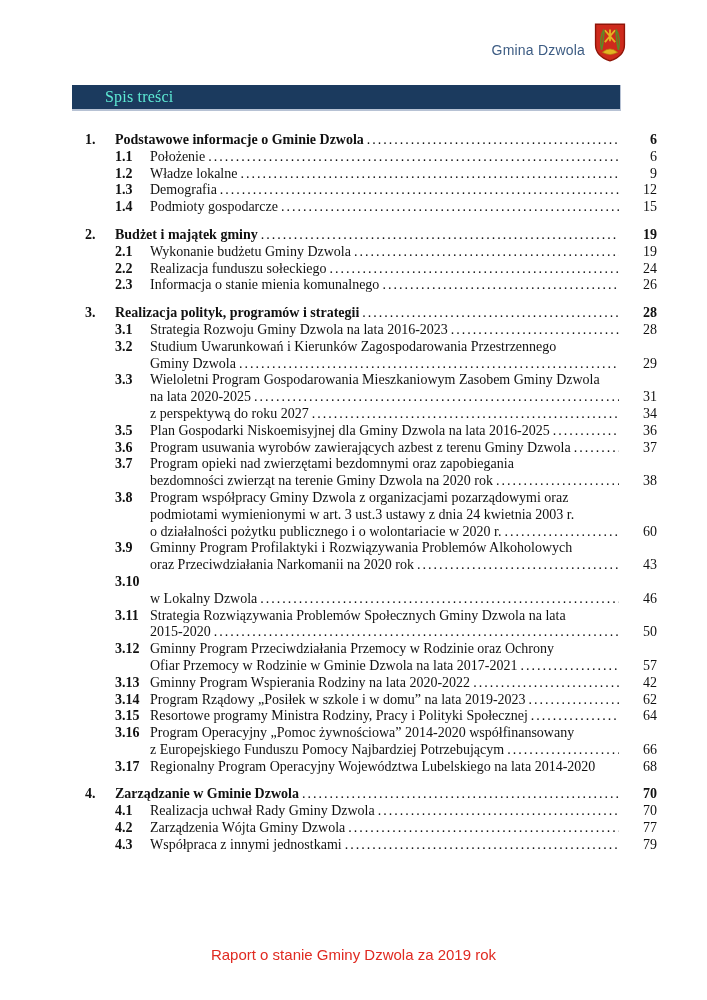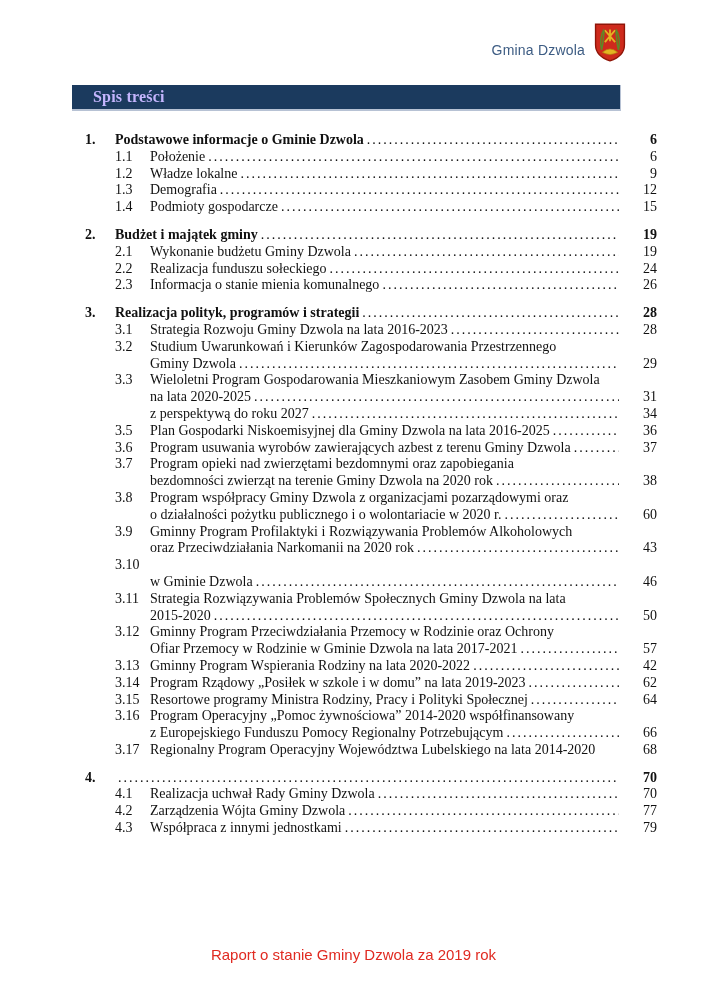--- a/index.html
+++ b/index.html
@@ -27,35 +27,35 @@
   
   .title-bar {
     position: absolute; left: 72px; top: 85px;
     width: 548px; height: 24px;
     background: #1b3a5e;
     border-bottom: 2px solid #b7c2d4;
     border-right: 1px solid #b7c2d4;
     display: flex; align-items: center;
   }
   .title-bar .title-text {
-    color: #c4b5fd; font-weight: bold; font-size: 16px;
-    padding-left: 21px; letter-spacing: .2px;
+    color: #5eead4; font-weight: normal; font-size: 16px;
+    padding-left: 33px; letter-spacing: .2px;
   }
 
   
   .toc {
     position: absolute; top: 132px; left: 85px; right: 50px;
     font-size: 14px; line-height: 16.8px;
   }
   .sec + .sec { margin-top: 11px; }
   .line { display: flex; align-items: baseline; }
   .line.bold { font-weight: bold; }
   .num { flex: none; }
   .num.l1 { width: 30px; }
-  .num.l2 { margin-left: 30px; width: 35px; font-weight: normal; }
+  .num.l2 { margin-left: 30px; width: 35px; font-weight: bold; }
   .txt { flex: 0 1 auto; white-space: nowrap; overflow: hidden; }
   .leader {
     flex: 1 1 0; overflow: hidden; white-space: nowrap;
     letter-spacing: 2px; padding: 0 3px 0 3px;
     font-weight: normal; color: #111;
   }
   .pagecol { flex: none; width: 38px; text-align: right; }
 
   
   .footer {
@@ -212,20 +212,26 @@
           <span class="pagecol">38</span>
         </div>
         <div class="line">
           <span class="num l2">3.8</span>
           <span class="txt">Program współpracy Gminy Dzwola z organizacjami pozarządowymi oraz</span>
           <span class="leader"></span>
           <span class="pagecol"></span>
         </div>
         <div class="line">
           <span class="num l2"></span>
+          <span class="txt">podmiotami wymienionymi w art. 3 ust.3 ustawy z dnia 24 kwietnia 2003 r.</span>
+          <span class="leader"></span>
+          <span class="pagecol"></span>
+        </div>
+        <div class="line">
+          <span class="num l2"></span>
           <span class="txt">o działalności pożytku publicznego i o wolontariacie w 2020 r.</span>
           <span class="leader">............................................................................................................................................................................................................................</span>
           <span class="pagecol">60</span>
         </div>
         <div class="line">
           <span class="num l2">3.9</span>
           <span class="txt">Gminny Program Profilaktyki i Rozwiązywania Problemów Alkoholowych</span>
           <span class="leader"></span>
           <span class="pagecol"></span>
         </div>
@@ -235,21 +241,21 @@
           <span class="leader">............................................................................................................................................................................................................................</span>
           <span class="pagecol">43</span>
         </div>
         <div class="line">
           <span class="num l2">3.10</span>
           <span class="leader"></span>
           <span class="pagecol"></span>
         </div>
         <div class="line">
           <span class="num l2"></span>
-          <span class="txt">w Gminie Dzwola</span>
+          <span class="txt">w Lokalny Dzwola</span>
           <span class="leader">............................................................................................................................................................................................................................</span>
           <span class="pagecol">46</span>
         </div>
         <div class="line">
           <span class="num l2">3.11</span>
           <span class="txt">Strategia Rozwiązywania Problemów Społecznych Gminy Dzwola na lata</span>
           <span class="leader"></span>
           <span class="pagecol"></span>
         </div>
         <div class="line">
@@ -289,34 +295,35 @@
           <span class="pagecol">64</span>
         </div>
         <div class="line">
           <span class="num l2">3.16</span>
           <span class="txt">Program Operacyjny „Pomoc żywnościowa” 2014-2020 współfinansowany</span>
           <span class="leader"></span>
           <span class="pagecol"></span>
         </div>
         <div class="line">
           <span class="num l2"></span>
-          <span class="txt">z Europejskiego Funduszu Pomocy Regionalny Potrzebującym</span>
+          <span class="txt">z Europejskiego Funduszu Pomocy Najbardziej Potrzebującym</span>
           <span class="leader">............................................................................................................................................................................................................................</span>
           <span class="pagecol">66</span>
         </div>
         <div class="line">
           <span class="num l2">3.17</span>
           <span class="txt">Regionalny Program Operacyjny Województwa Lubelskiego na lata 2014-2020</span>
           <span class="leader"></span>
           <span class="pagecol">68</span>
         </div>
       </div>
       <div class="sec">
         <div class="line bold">
           <span class="num l1">4.</span>
+          <span class="txt">Zarządzanie w Gminie Dzwola</span>
           <span class="leader">............................................................................................................................................................................................................................</span>
           <span class="pagecol">70</span>
         </div>
         <div class="line">
           <span class="num l2">4.1</span>
           <span class="txt">Realizacja uchwał Rady Gminy Dzwola</span>
           <span class="leader">............................................................................................................................................................................................................................</span>
           <span class="pagecol">70</span>
         </div>
         <div class="line">

